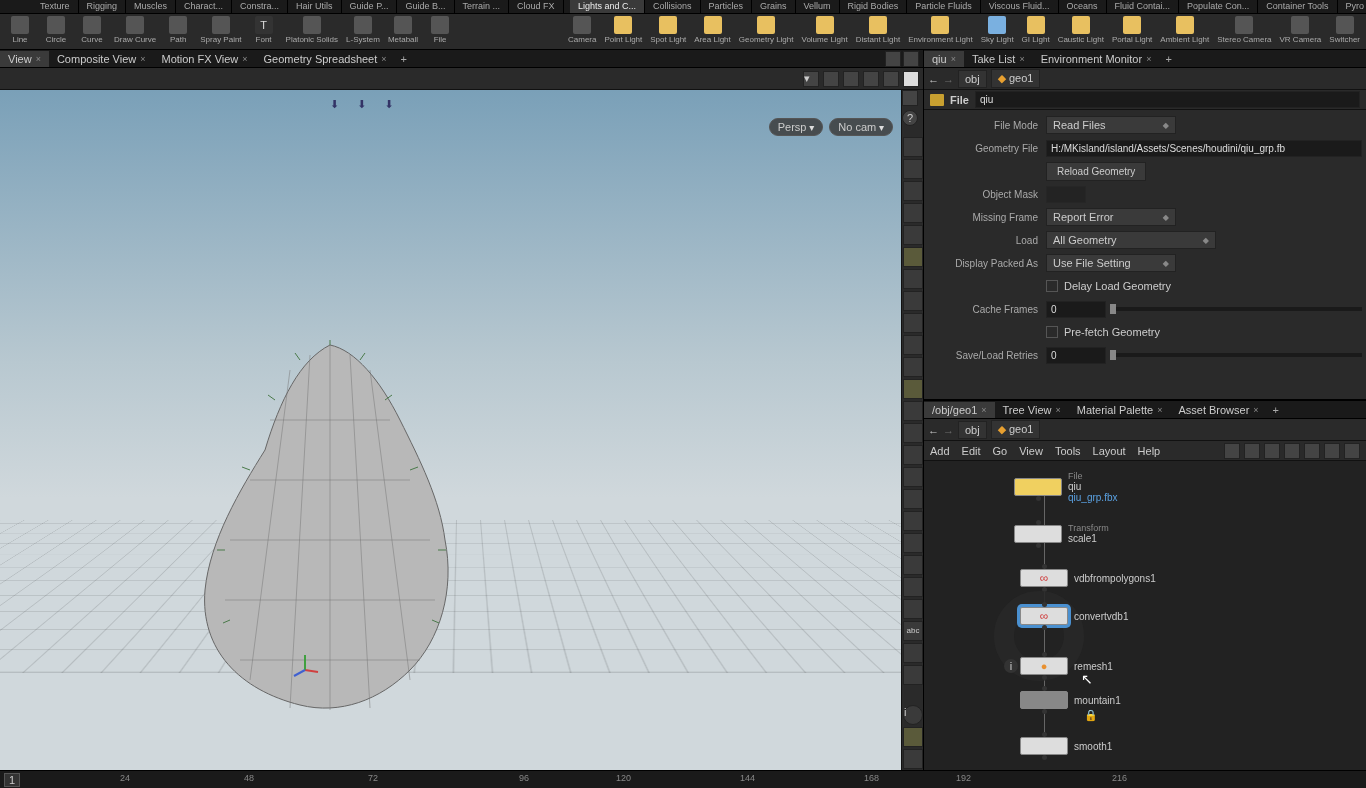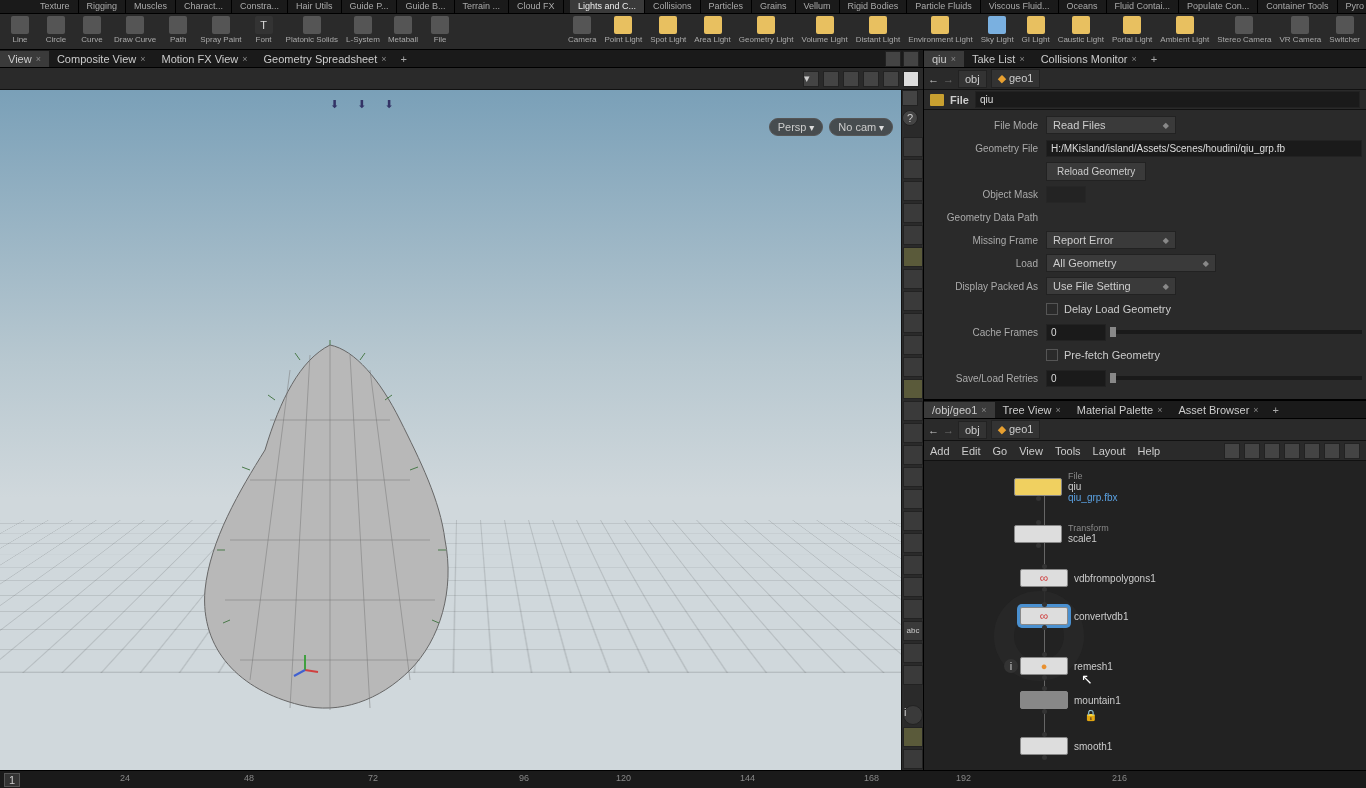--- a/index.html
+++ b/index.html
@@ -347,21 +347,21 @@
       <div class="panetabs">
         <div class="ptab sel">
             <span>qiu</span>
             <span class="x">×</span>
           </div>
         <div class="ptab">
             <span>Take List</span>
             <span class="x">×</span>
           </div>
         <div class="ptab">
-            <span>Collisions Monitor</span>
+            <span>Environment Monitor</span>
             <span class="x">×</span>
           </div>
         <div class="plus">+</div>
       </div>
       <div class="path-bar">
         <span>←</span>
         <span style="opacity:.4;">→</span>
         <div class="pathseg"><span>obj</span></div>
         <div class="pathseg"><span style="color:#e8a030;">◆</span> <span>geo1</span></div>
       </div>
@@ -382,23 +382,20 @@
             <div class="plabel">Geometry File</div>
             <input class="pinput" value="H:/MKisland/island/Assets/Scenes/houdini/qiu_grp.fb" style="">
           </div>
         <div class="prow">
             <div class="plabel"></div>
             <button class="pbtn">Reload Geometry</button>
           </div>
         <div class="prow">
             <div class="plabel">Object Mask</div>
             <input class="pinput" style="max-width: 40px; opacity: 0.4;">
-          </div>
-        <div class="prow">
-            <div class="plabel">Geometry Data Path</div>
           </div>
         <div class="prow">
             <div class="plabel">Missing Frame</div>
             <div class="pdrop">
               <span>Report Error</span>
               <span class="arr">◆</span>
             </div>
           </div>
         <div class="prow">
             <div class="plabel">Load</div>

